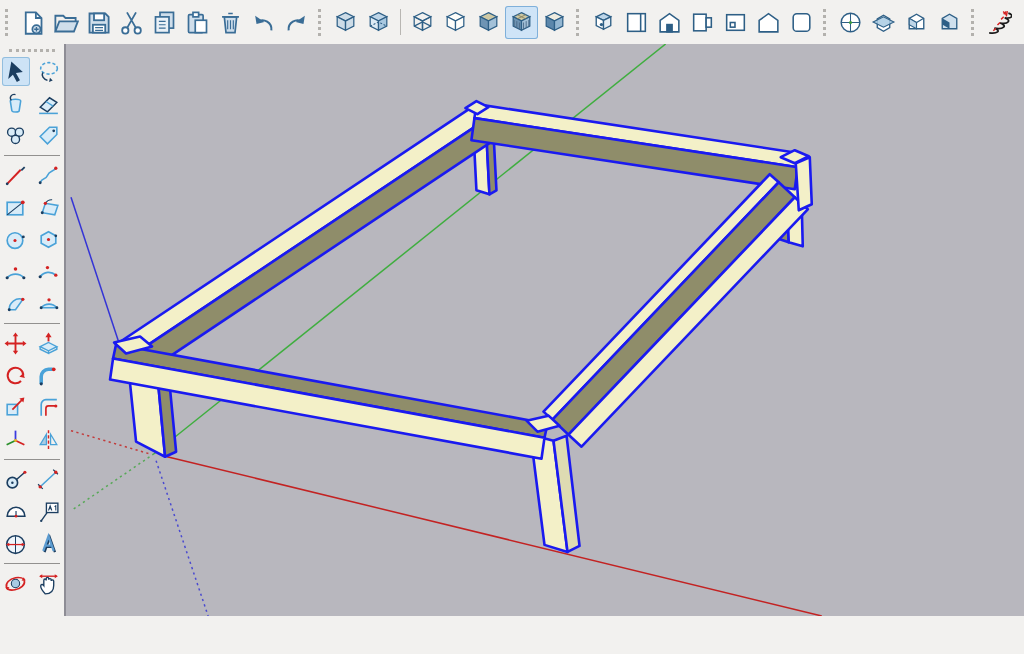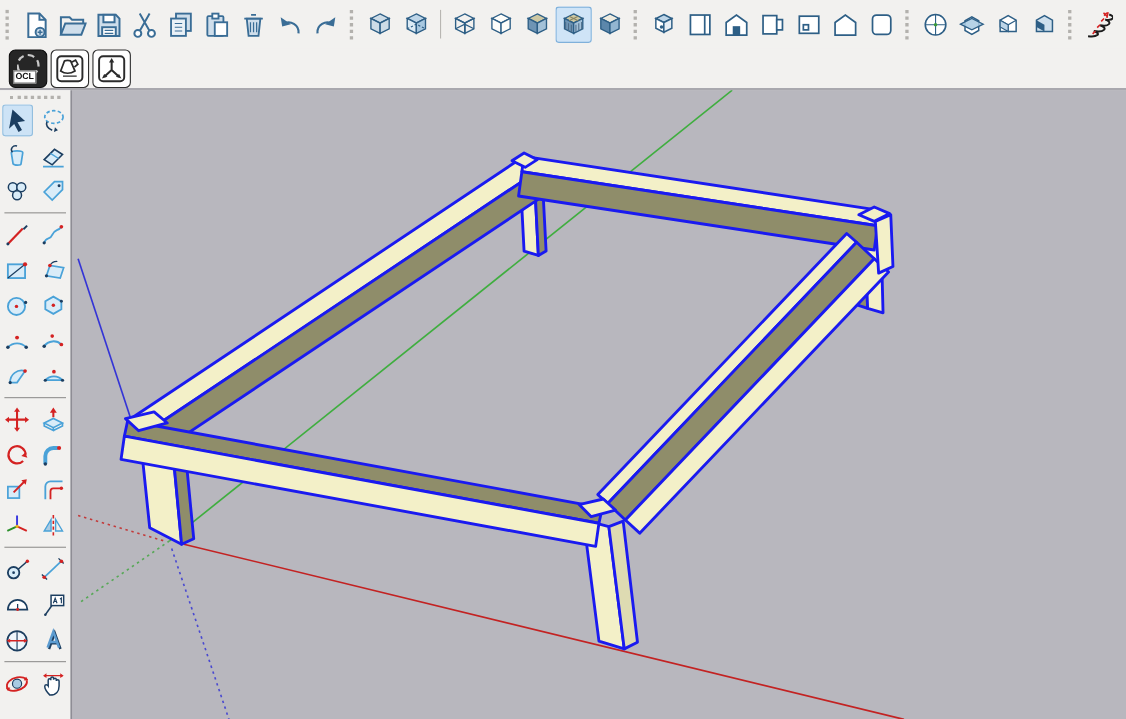--- a/index.html
+++ b/index.html
@@ -567,36 +567,20 @@
       </div>
       <div class="tb-group">
         <span class="grip"></span>
         <div class="tb-btn" title="Helix">
           <svg>
             <use href="#sym-helix"></use>
           </svg>
         </div>
       </div>
     </div>
-  <div class="tb2" id="toolbar-second">
-      <div class="tb-btn ocl" title="OpenCutList">
-        <span class="ocl-blade"></span>
-        <span class="ocl-label">OCL</span>
-      </div>
-      <div class="tb-btn bw-btn" title="Paint Flow Tool">
-        <svg>
-          <use href="#sym-paint-flow-tool"></use>
-        </svg>
-      </div>
-      <div class="tb-btn bw-btn" title="Axes Tool">
-        <svg>
-          <use href="#sym-axes-arrows-tool"></use>
-        </svg>
-      </div>
-    </div>
   <div class="main">
     <div class="palette" id="tool-palette">
         <div class="pal-grip"></div>
         <div class="pal-row">
           <div class="pal-btn selected" title="Select">
             <svg>
               <use href="#sym-select"></use>
             </svg>
           </div>
           <div class="pal-btn" title="Lasso">

